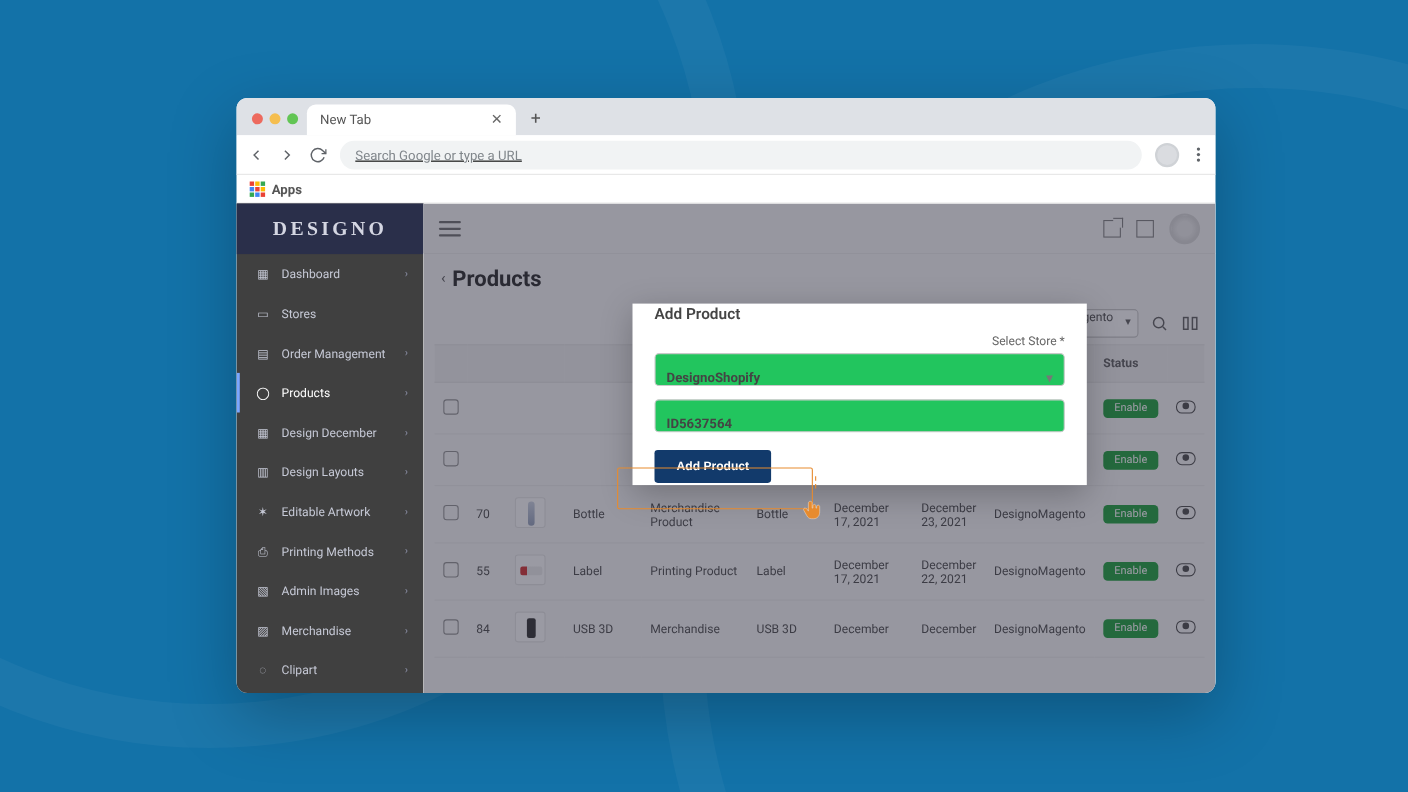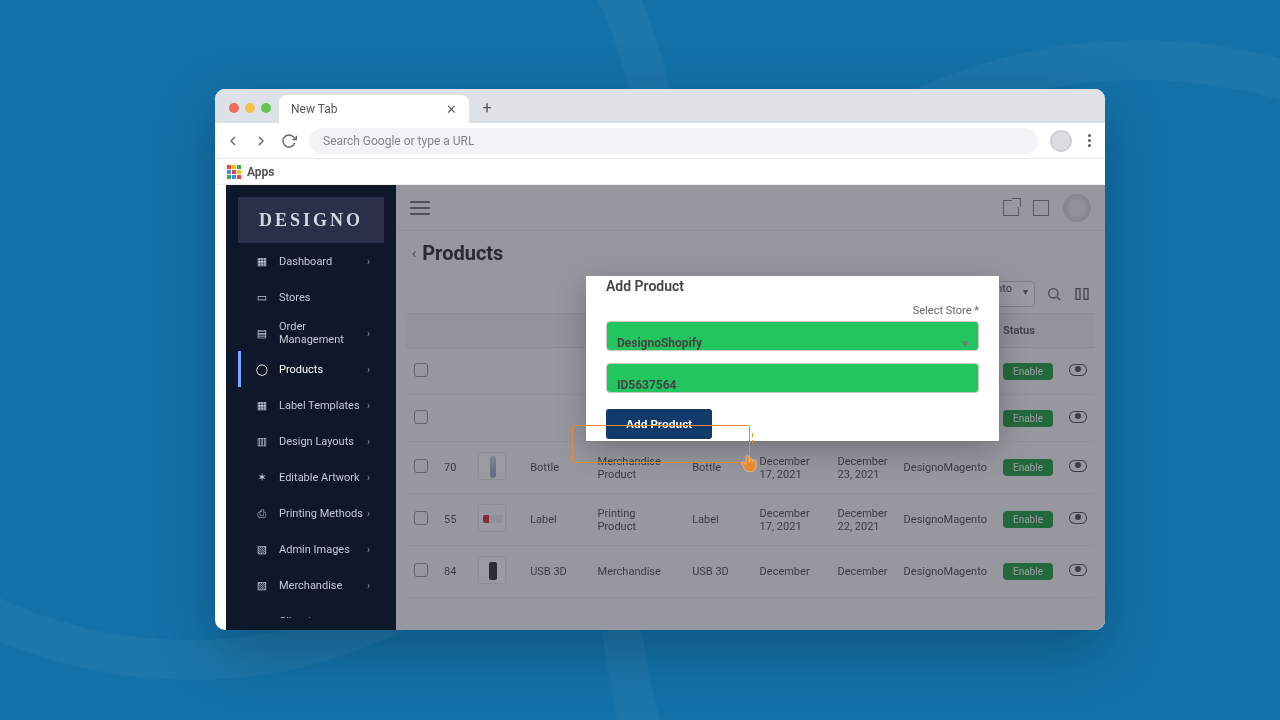--- a/index.html
+++ b/index.html
@@ -35,21 +35,21 @@
   .dot.red{background:#ed6a5e;} .dot.yellow{background:#f5be4f;} .dot.green{background:#62c554;}
   .tab {
     background:#fff; height:28px; border-radius:8px 8px 0 0;
     width:190px; display:flex; align-items:center; padding:0 12px;
     font-size:12px; color:#555; justify-content:space-between;
   }
   .tab .x { color:#666; font-size:13px; }
   .newtab { width:20px; height:20px; margin:0 0 6px 8px; display:flex; align-items:center; justify-content:center; color:#555; font-size:16px; }
   .addrbar {
     height:36px; background:#fff; border-bottom:1px solid #e6e6e6;
-    display:flex; align-items:center; padding:0 10px; gap:12px;
+    display:flex; align-items:center; padding:0 10px; gap:12px;text-decoration:underline;
   }
   .nav-ic { width:16px; height:16px; color:#5f6368; }
   .omnibox {
     flex:1; height:26px; background:#f1f3f4; border-radius:13px;
     display:flex; align-items:center; padding:0 14px; font-size:12px; color:#80868b;
   }
   .avatar-circle {
     width:22px; height:22px; border-radius:50%; background:#dadce0; border:2px solid #cfd2d6;
   }
   .pdots { display:flex; flex-direction:column; gap:2px; padding:0 4px;}
@@ -69,22 +69,22 @@
   .apps-ic span:nth-child(8){background:#4285f4;}
   .apps-ic span:nth-child(9){background:#ea4335;}
   .bm-label{ font-size:12px; color:#555;font-weight:bold;}
 
   
   .app {
     position:absolute; top:96px; left:0; right:0; bottom:0;
     display:flex;
   }
   .sidebar {
-    width:170px; background:#0f172a; color:#c6c9d6; padding:12px;
-    display:flex; flex-direction:column;margin-left:11px;
+    width:170px; background:#404040; color:#c6c9d6; padding:0;
+    display:flex; flex-direction:column;
   }
   .logo {
     height:46px; display:flex; align-items:center; justify-content:center;
     font-family: Georgia, serif; letter-spacing:3px; font-weight:bold; font-size:18px; color:#d4d6e2;
     background:#2a2f4a;
   }
   .nav {
     flex:1; overflow-y:hidden;
   }
   .nav-item {
@@ -273,21 +273,21 @@
         <div class="nav-item active">
           <span class="ni-left">
               <span class="ni-ic">◯</span>
               <span>Products</span>
             </span>
           <span class="chev">›</span>
         </div>
         <div class="nav-item">
           <span class="ni-left">
               <span class="ni-ic">▦</span>
-              <span>Label Templates</span>
+              <span>Design December</span>
             </span>
           <span class="chev">›</span>
         </div>
         <div class="nav-item">
           <span class="ni-left">
               <span class="ni-ic">▥</span>
               <span>Design Layouts</span>
             </span>
           <span class="chev">›</span>
         </div>

